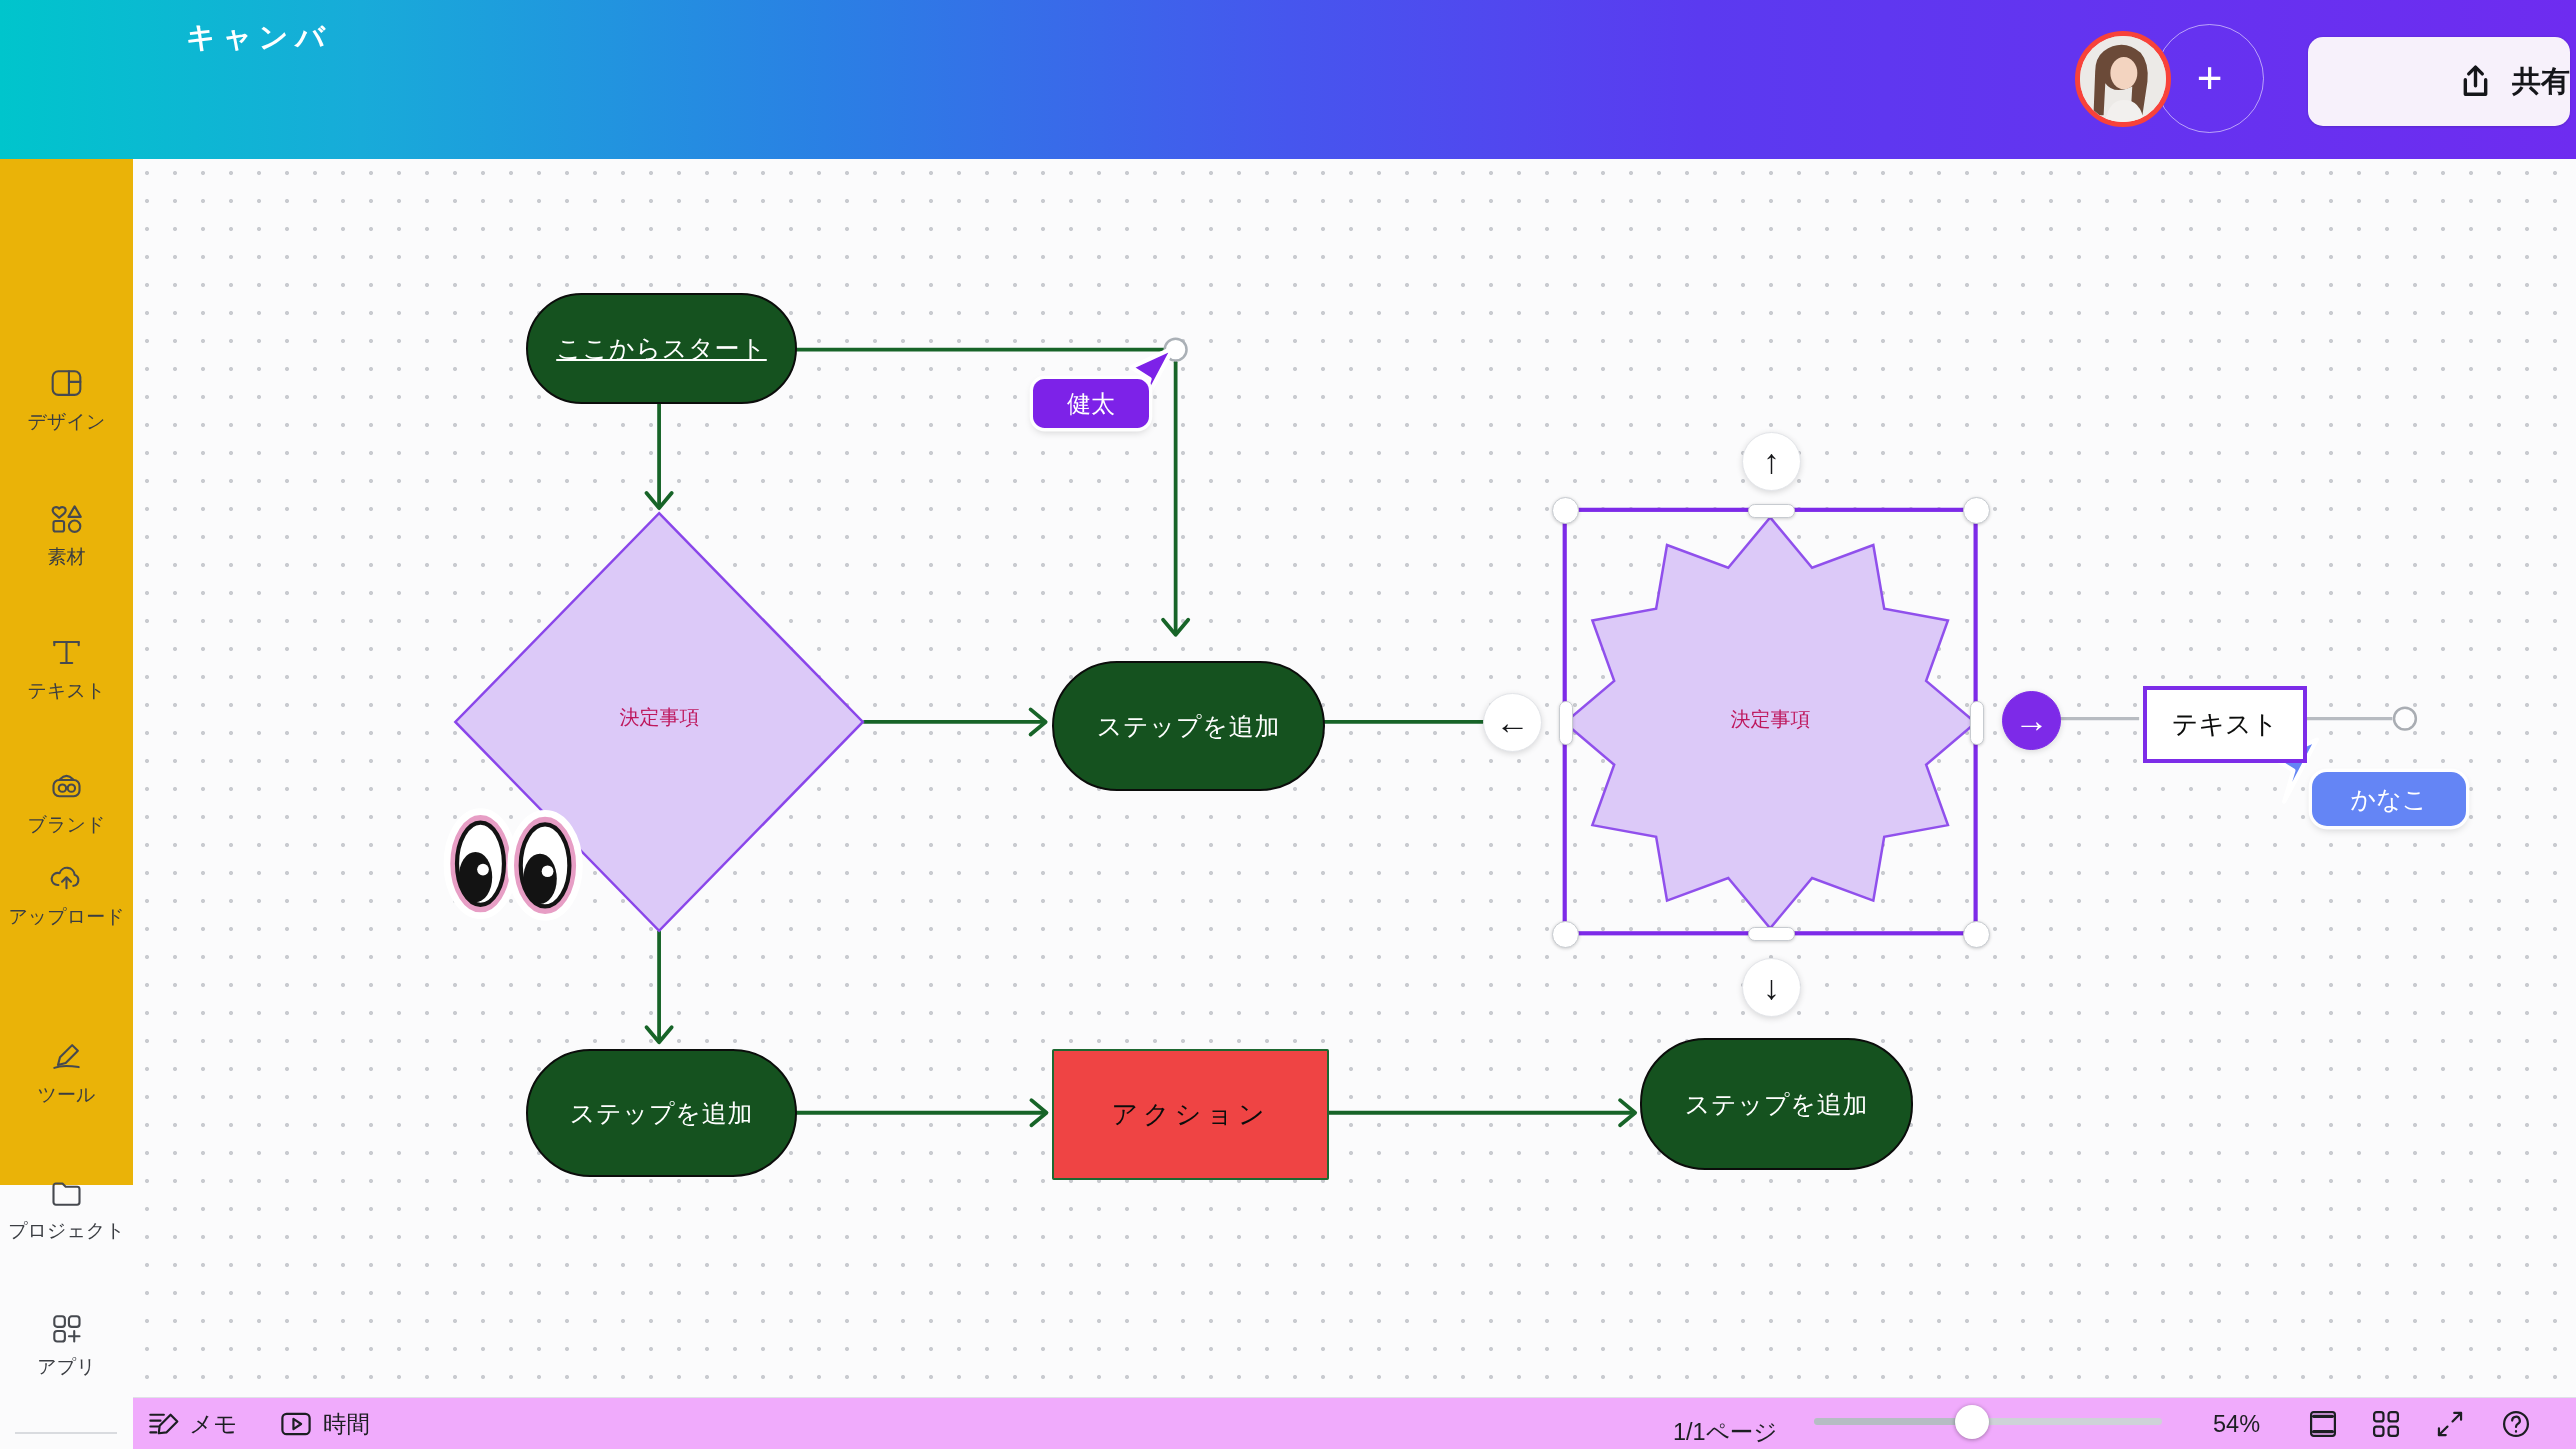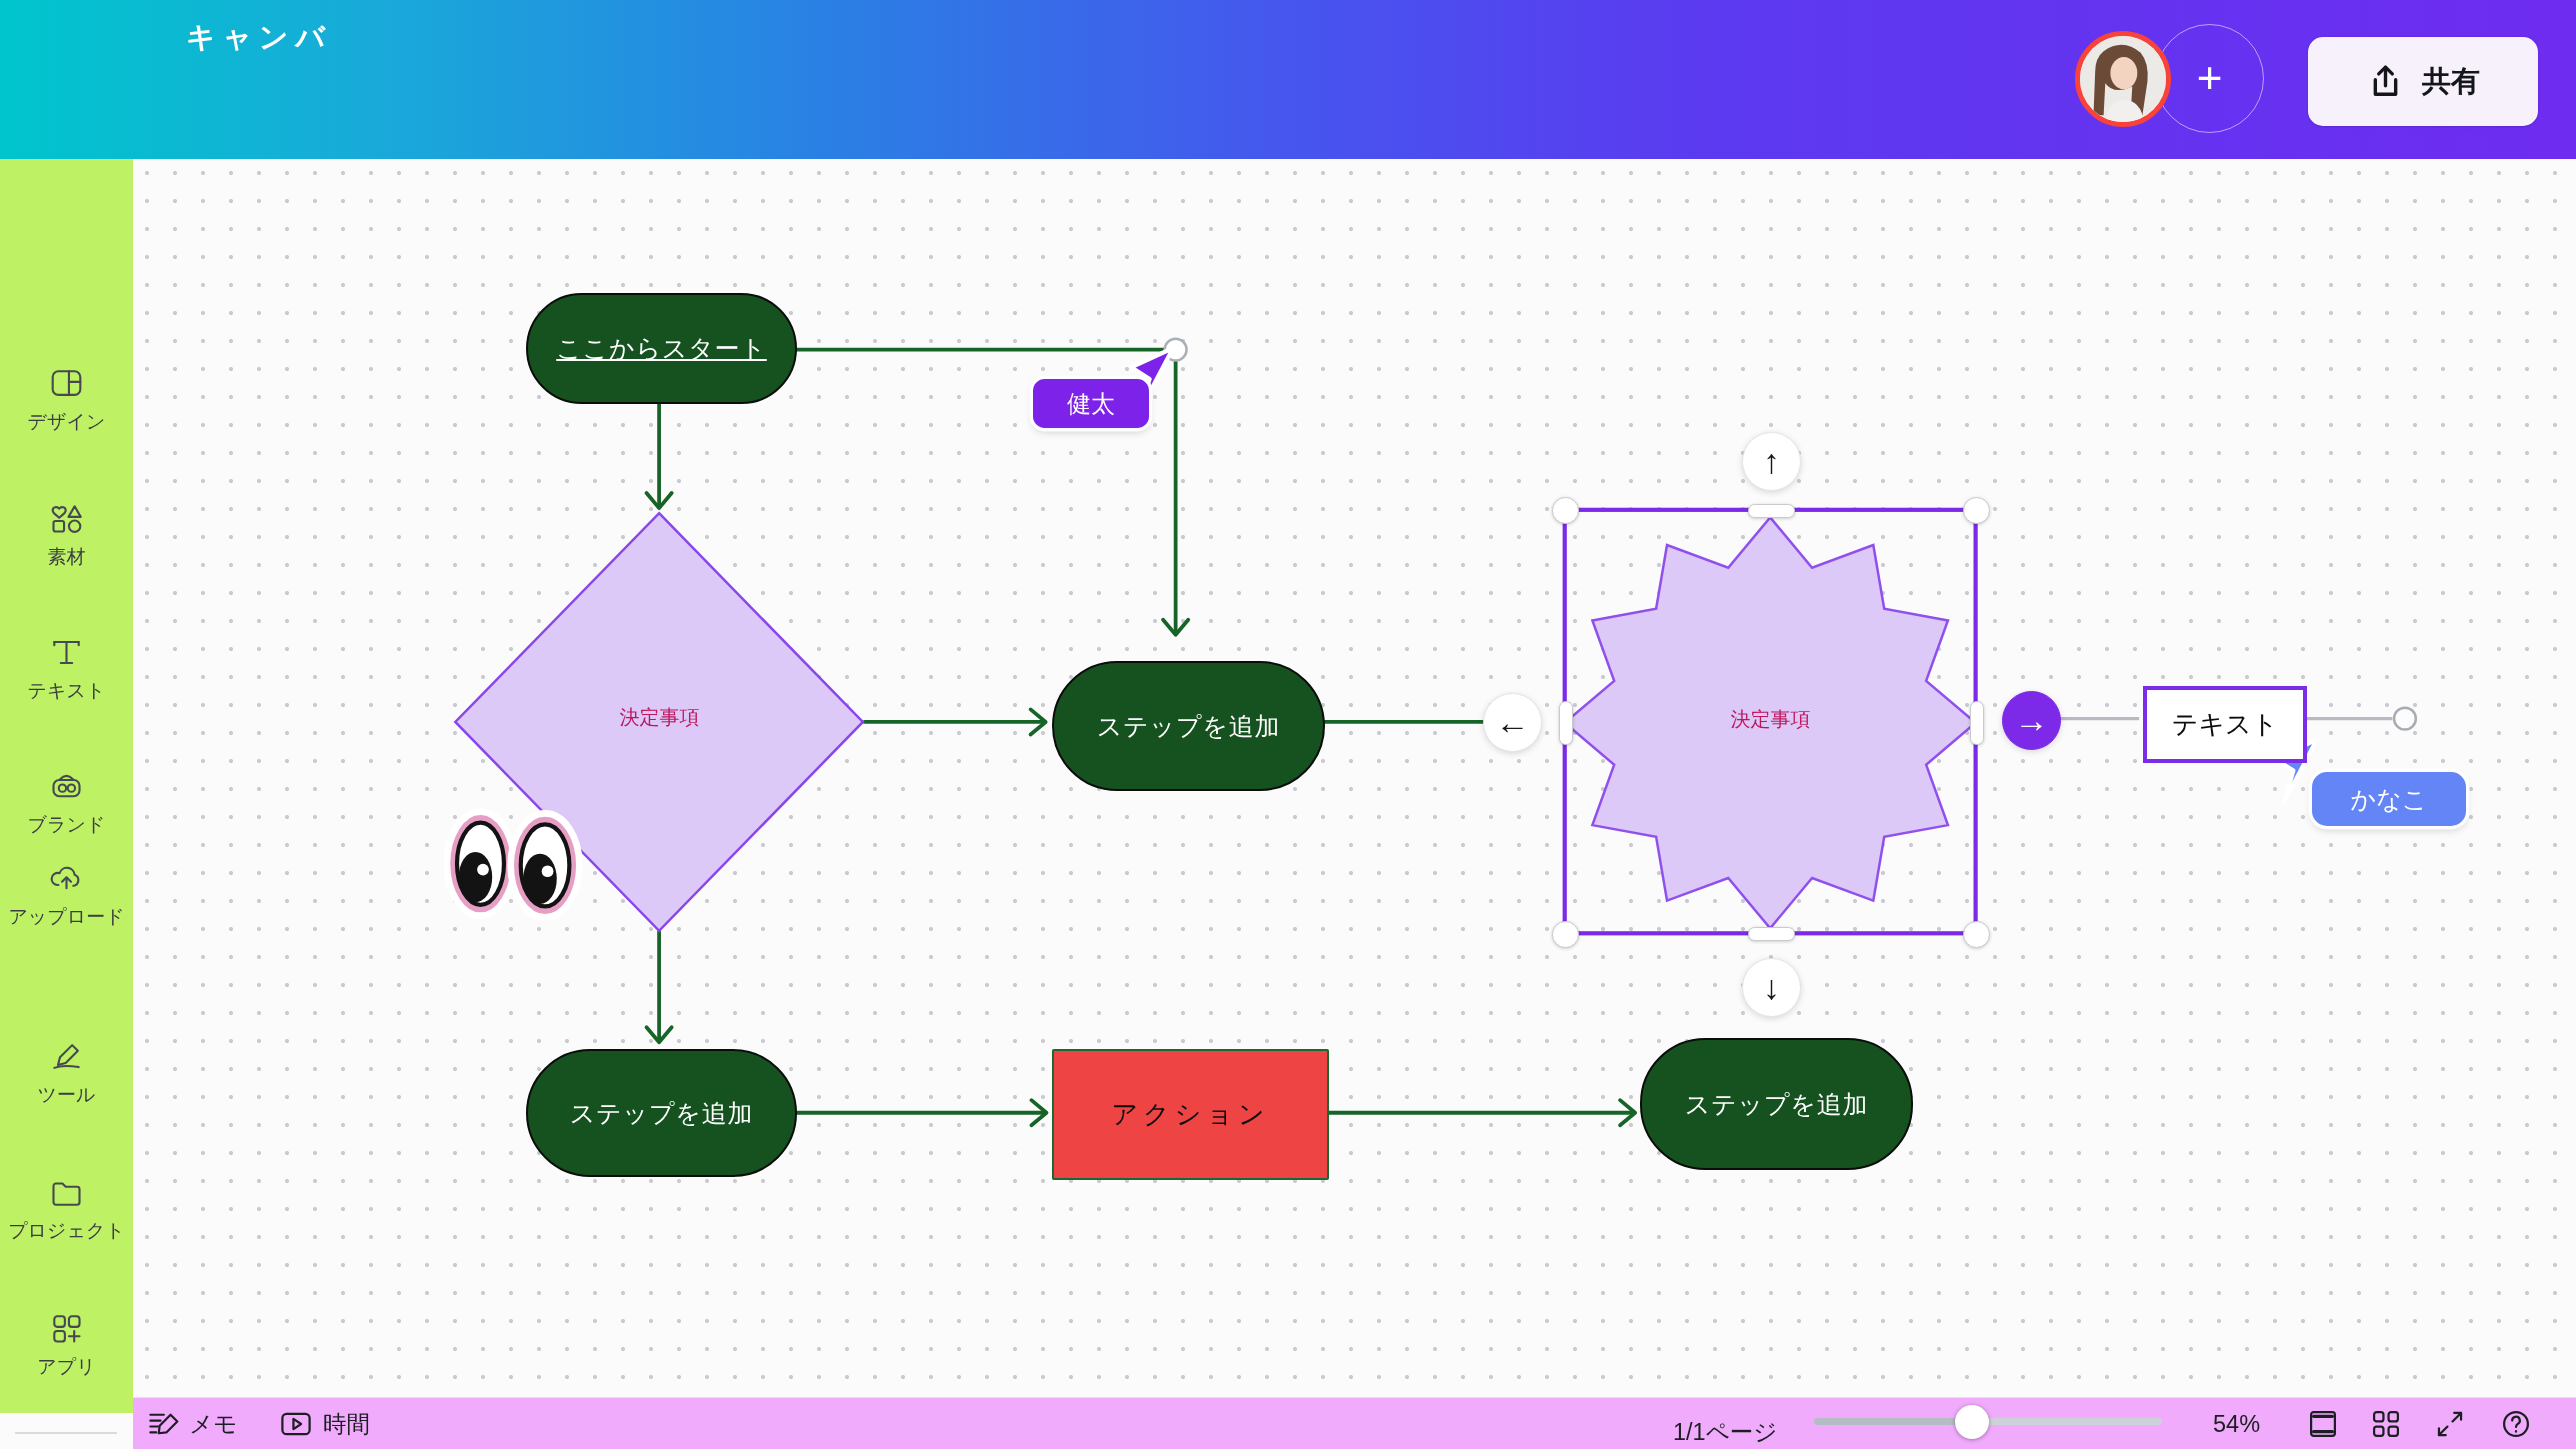--- a/index.html
+++ b/index.html
@@ -10,24 +10,24 @@
     background:linear-gradient(90deg,#00c5cc 0%,#18abd9 14%,#2a80e4 32%,#4656ee 50%,#5b3af0 66%,#6e2cf0 100%);}
   #brand-furigana{left:186px;top:18.4px;color:#fff;font-size:29px;font-weight:bold;letter-spacing:6.7px;}
   #brand-logo{left:67px;top:37px;color:#fff;font-size:65px;font-weight:bold;font-style:italic;
     font-family:"DejaVu Serif",serif;letter-spacing:1.7px;}
   #avatar{left:2075px;top:31px;width:86px;height:86px;border-radius:50%;
     border:5.9px solid #f8423a;overflow:hidden;background:#e9e5e2;z-index:3;}
   #plus-button{left:2155px;top:23.5px;width:107px;height:107px;border-radius:50%;
     border:1.7px solid rgba(255,255,255,.55);color:#fff;font-size:44px;font-weight:300;
     display:flex;align-items:center;justify-content:center;z-index:2;}
   #share-button{left:2308px;top:37px;width:230px;height:89px;border-radius:15px;background:#f7f1fb;
-    display:flex;align-items:center;justify-content:center;gap:17px;color:#15161a;
-    font-size:29px;font-weight:bold;box-shadow:0 0.8px 2.5px rgba(0,0,0,.15);}
-  
-  #sidebar{left:0;top:159px;width:133px;height:1254px;background:#bef264;}
+    display:flex;align-items:center;justify-content:flex-end;gap:17px;color:#15161a;
+    font-size:29px;font-weight:bold;box-shadow:0 0.8px 2.5px rgba(0,0,0,.15);padding-left:32px;}
+  
+  #sidebar{left:0;top:159px;width:133px;height:1026px;background:#eab308;}
   .side-item{left:0;width:133px;height:99px;display:flex;flex-direction:column;align-items:center;
     gap:5.9px;color:#3a3d42;font-size:19px;}
   .side-item svg{stroke:#46494f;fill:none;stroke-width:2.6;stroke-linecap:round;stroke-linejoin:round;}
   #side-divider{left:15px;top:1273px;width:102px;height:1.7px;background:#d9dbdf;}
   
   #bottombar{left:133px;top:1397px;width:2443px;height:52px;background:#f0abfc;border-top:0.8px solid #e0e2e6;}
   .bb-group{display:flex;align-items:center;gap:10px;color:#1c1e22;font-size:23.5px;font-weight:500;height:52px;}
   .bb-ico{stroke:#1c1e22;fill:none;stroke-width:2.6;stroke-linecap:round;stroke-linejoin:round;}
   #zoom-track{left:1814px;top:1418px;width:348px;height:6.7px;border-radius:3.4px;background:#ced2d8;}
   #zoom-track-left{left:1814px;top:1418px;width:158px;height:6.7px;border-radius:3.4px;background:#b6bcc4;}

